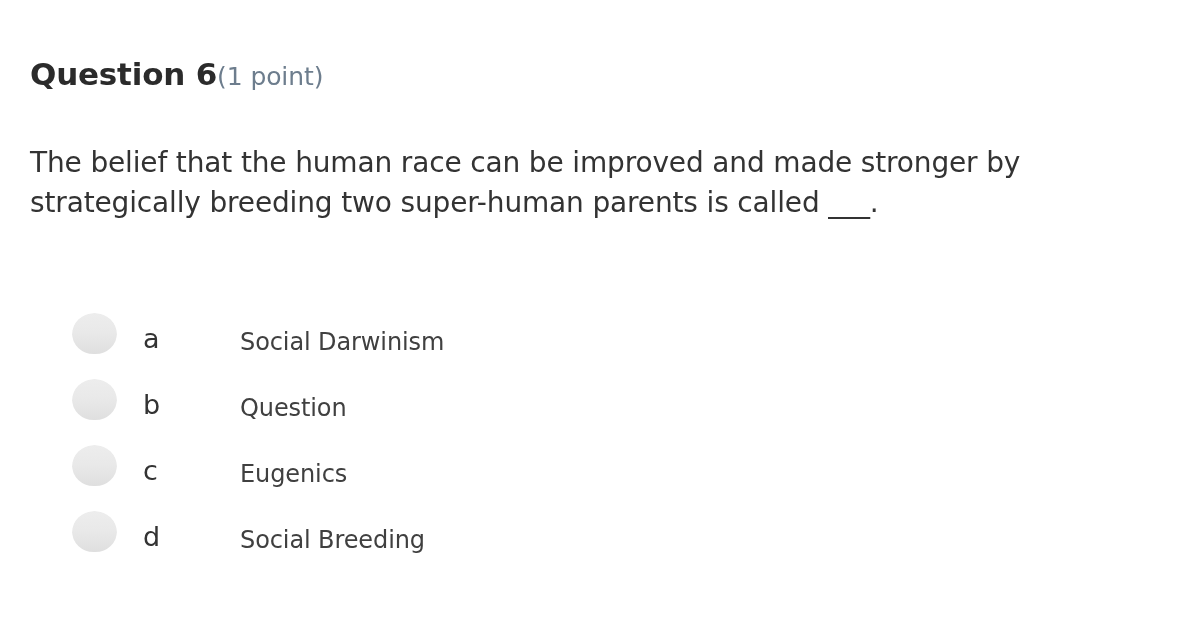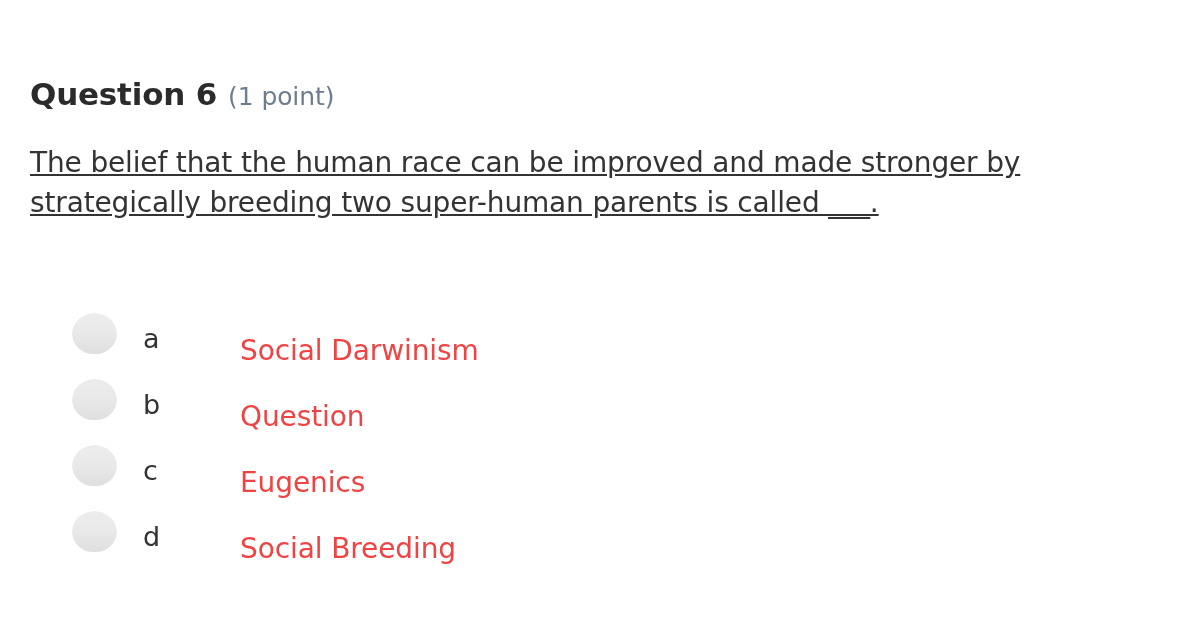--- a/index.html
+++ b/index.html
@@ -20,50 +20,48 @@
     position: relative;
     width: 1200px;
     height: 618px;
     background: #ffffff;
   }
 
   
   .q-header {
     position: absolute;
     left: 30px;
-    top: 76px;
+    top: 56px;
     display: flex;
     align-items: baseline;
     white-space: nowrap;
   }
   .q-title {
     font-size: 31px;
     font-weight: 700;
     color: #2b2b2b;
     letter-spacing: -0.2px;
   }
   .q-points {
     font-size: 25px;
     font-weight: 400;
     color: #6d7d8d;
-    margin-left: 11px;
     letter-spacing: -0.1px;
   }
 
   
   .q-body {
     position: absolute;
     left: 30px;
     top: 143px;
     width: 1115px;
     font-size: 28px;
     line-height: 1.42;
     color: #333333;
     letter-spacing: -0.15px;
-    text-decoration: underline;
   }
 
   
   .options {
     position: absolute;
     left: 0;
     top: 305px;
     width: 1200px;
   }
   .option-row {
@@ -90,26 +88,26 @@
     height: 66px;
     display: flex;
     align-items: center;
     font-size: 27px;
     color: #333333;
     letter-spacing: 0;
   }
   .option-text {
     position: absolute;
     left: 240px;
-    top: 12px;
+    top: 4px;
     height: 66px;
     display: flex;
     align-items: center;
-    font-size: 28px;
-    color: #ef4444;
+    font-size: 24px;
+    color: #404040;
     letter-spacing: -0.1px;
     white-space: nowrap;
   }
 </style>
 </head>
 <body>
 
 <div class="page">
 
   <div class="q-header">

